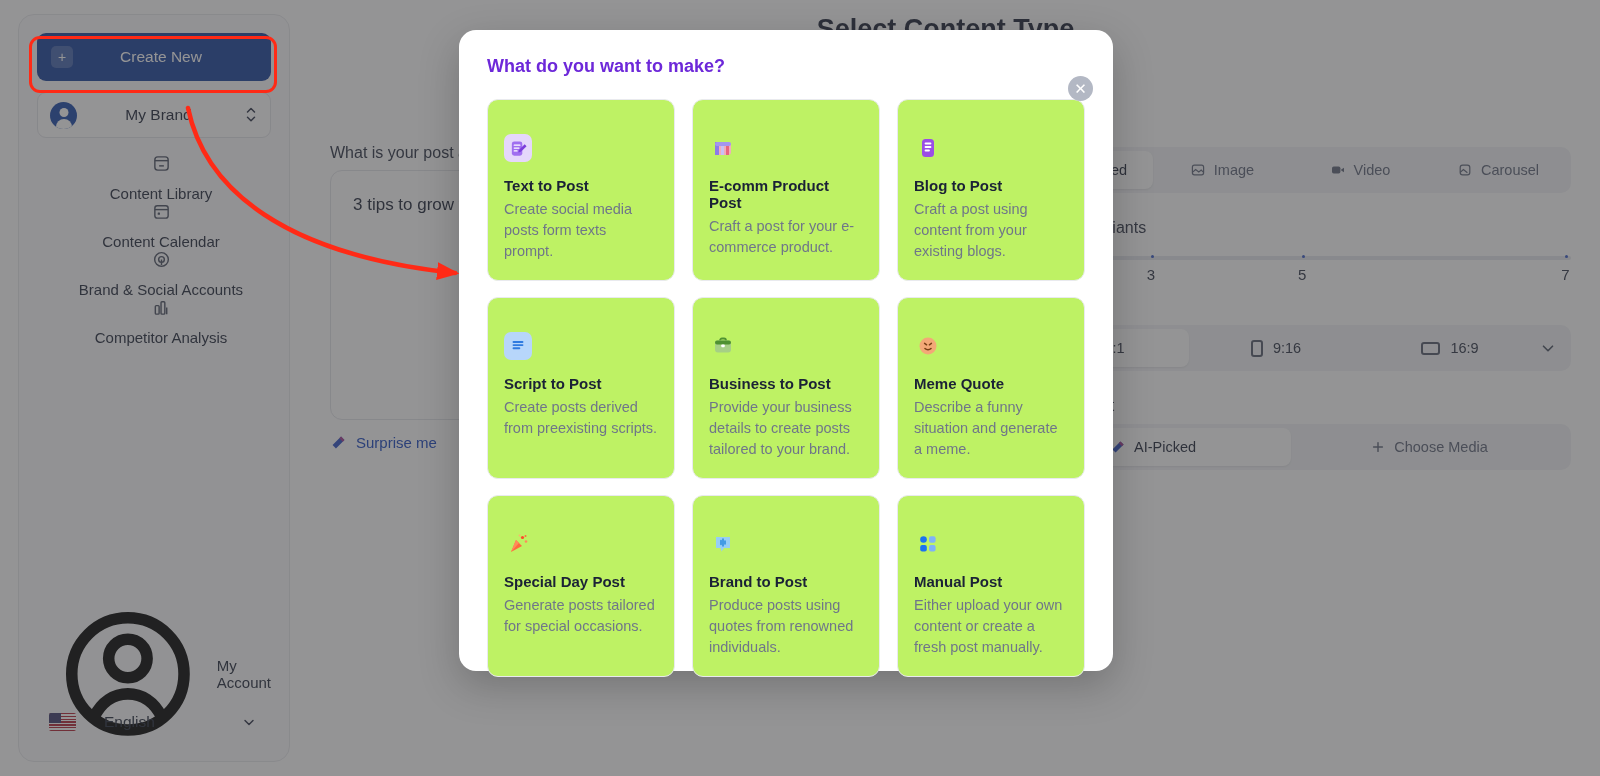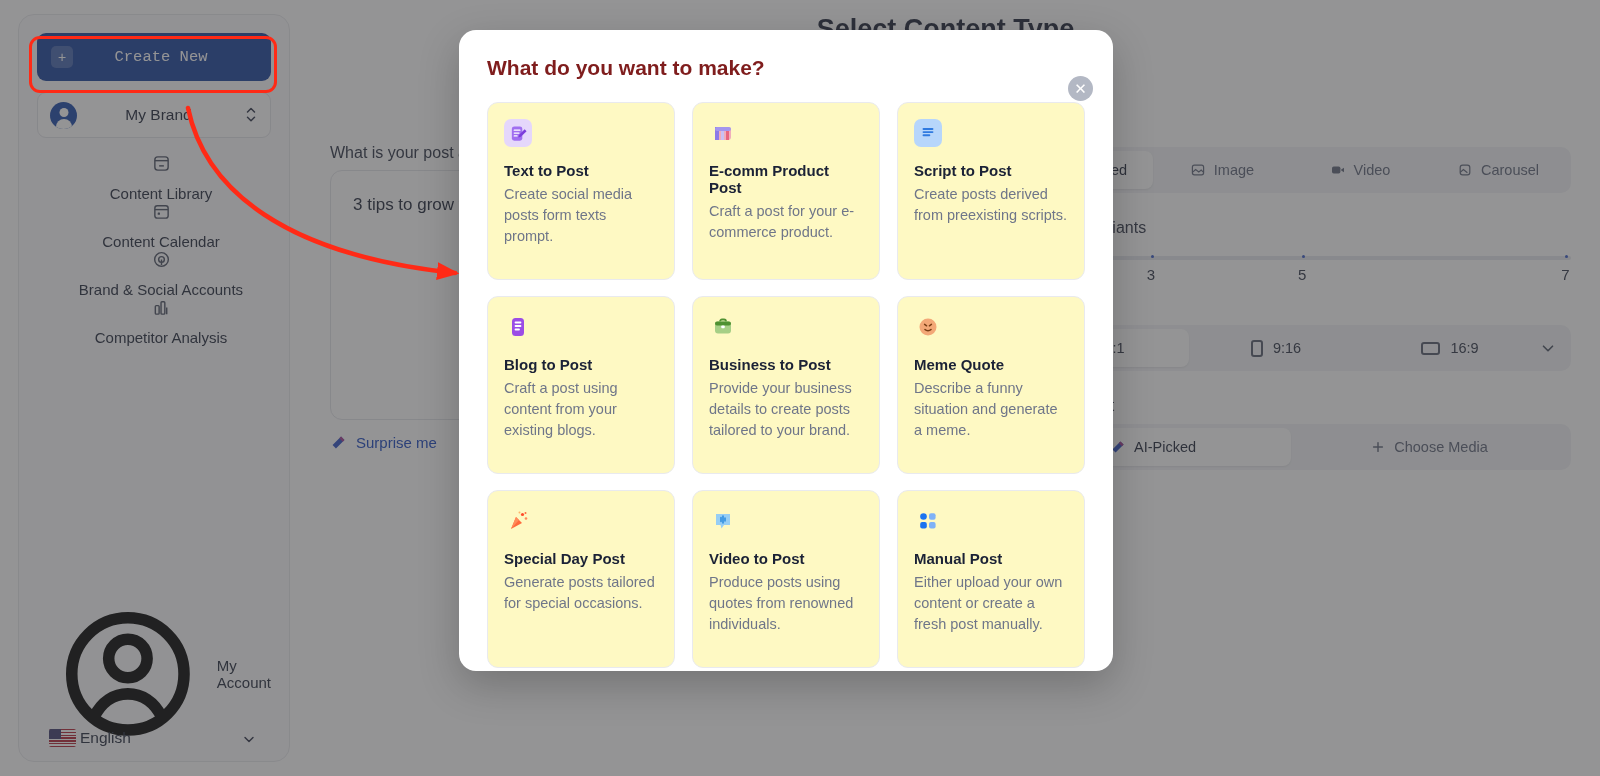--- a/index.html
+++ b/index.html
@@ -34,21 +34,21 @@
   }
   .create-new-btn .plus-box {
     width: 22px; height: 22px; border-radius: 5px;
     background: rgba(255,255,255,0.20);
     display: flex; align-items: center; justify-content: center;
     color: #fff; font-size: 14px; line-height: 1;
     flex: 0 0 auto;
   }
   .create-new-label {
     color: #ffffff; font-size: 15.5px; font-weight: 400;
-    flex: 1; text-align: center; margin-right: 22px; font-family: Liberation Mono, monospace;
+    flex: 1; text-align: center; margin-right: 22px;
   }
   .brand-select {
     margin-top: 11px; height: 46px; width: 100%;
     background: #ffffff;
     border: 1px solid #e3e4e9; border-radius: 9px;
     display: flex; align-items: center; padding: 0 12px;
     cursor: pointer;
   }
   .avatar-circle {
     width: 27px; height: 27px; border-radius: 50%;
@@ -81,21 +81,21 @@
   .nav-item .nav-ico { width: 19px; height: 19px; flex: 0 0 auto; color: #4a5163; }
   .nav-item .nav-label { font-size: 15px; color: #232a3d; }
 
   .sidebar-bottom { position: absolute; left: 18px; right: 18px; bottom: 14px; }
   .acct-item {
     display: flex; align-items: center; gap: 12px;
     height: 46px; padding-left: 14px; cursor: pointer;
   }
   .acct-item .nav-label { font-size: 15px; color: #232a3d; }
   .lang-item {
-    display: flex; align-items: flex-end; gap: 4px;
+    display: flex; align-items: center; gap: 28px;
     height: 50px; padding-left: 12px; cursor: pointer;
   }
   .flag {
     width: 27px; height: 18px; flex: 0 0 auto;
     border-radius: 2px; overflow: hidden; position: relative;
     background: #ffffff;
   }
   .flag .stripes {
     position: absolute; inset: 0;
     background: repeating-linear-gradient(to bottom,
@@ -189,36 +189,36 @@
   .dim-overlay { position: absolute; inset: 0; background: rgba(60,60,62,0.55); }
 
   
   .modal {
     position: absolute; left: 459px; top: 30px;
     width: 654px; height: 641px;
     background: #ffffff; border-radius: 17px;
     box-shadow: 0 14px 40px rgba(0,0,0,0.22);
     padding: 26px 28px;
   }
-  .modal-title { font-size: 21px; font-weight: 700; color: #7f1d1d; }
+  .modal-title { font-size: 18px; font-weight: 700; color: #6d28d9; }
   .modal-close {
     position: absolute; right: 20px; top: 46px;
     width: 25px; height: 25px; border-radius: 50%;
     background: #b3b8c4; color: #ffffff;
     display: flex; align-items: center; justify-content: center;
     font-size: 15px; line-height: 1; cursor: pointer;
   }
   .card-grid {
     margin-top: 22px;
     display: grid; grid-template-columns: repeat(3, 1fr);
     gap: 16px 17px;
   }
   .opt-card {
     border: 1px solid #e9eaee; border-radius: 11px;
-    background: #fef9c3; padding: 16px 16px 18px 16px;
+    background: #bef264; padding: 34px 16px 18px 16px;
     min-height: 178px; cursor: pointer;
   }
   .opt-icon {
     width: 28px; height: 28px; border-radius: 7px;
     display: flex; align-items: center; justify-content: center;
     margin-bottom: 15px;
   }
   .opt-title { font-size: 15px; font-weight: 700; color: #1b2236; margin-bottom: 5px; }
   .opt-desc { font-size: 14.5px; color: #6f7689; line-height: 1.45; }
 
@@ -450,38 +450,38 @@
             <rect x="9" y="5" width="3" height="13" fill="#c9c0f4"></rect>
             <rect x="14" y="5" width="3" height="13" fill="#e8657f"></rect>
             <rect x="3" y="5" width="16" height="4" rx="2" fill="#a496ee"></rect>
           </svg>
         </span>
         <div class="opt-title">E-comm Product Post</div>
         <div class="opt-desc">Craft a post for your e-commerce product.</div>
       </div>
 
       <div class="opt-card">
+        <span class="opt-icon">
+          <svg width="20" height="22" viewBox="0 0 20 22">
+            <rect x="4" y="2" width="12" height="18" rx="3.5" fill="#9b4de6"></rect>
+            <path d="M7.5 6.5h5M7.5 10h5M7.5 13.5h3.5" stroke="#fff" stroke-width="1.8" stroke-linecap="round"></path>
+          </svg>
+        </span>
+        <div class="opt-title">Blog to Post</div>
+        <div class="opt-desc">Craft a post using content from your existing blogs.</div>
+      </div>
+
+      <div class="opt-card">
         <span class="opt-icon" style="background:#b7d6fb">
           <svg width="18" height="18" viewBox="0 0 20 20">
             <path d="M5 5.5h10M5 9h10M5 12.5h6.5" stroke="#2f7ae0" stroke-width="2.1" stroke-linecap="round"></path>
           </svg>
         </span>
         <div class="opt-title">Script to Post</div>
         <div class="opt-desc">Create posts derived from preexisting scripts.</div>
-      </div>
-
-      <div class="opt-card">
-        <span class="opt-icon">
-          <svg width="20" height="22" viewBox="0 0 20 22">
-            <rect x="4" y="2" width="12" height="18" rx="3.5" fill="#9b4de6"></rect>
-            <path d="M7.5 6.5h5M7.5 10h5M7.5 13.5h3.5" stroke="#fff" stroke-width="1.8" stroke-linecap="round"></path>
-          </svg>
-        </span>
-        <div class="opt-title">Blog to Post</div>
-        <div class="opt-desc">Craft a post using content from your existing blogs.</div>
       </div>
 
       <div class="opt-card">
         <span class="opt-icon">
           <svg width="22" height="22" viewBox="0 0 22 22">
             <path d="M8 5.5a2 2 0 012-2h2a2 2 0 012 2" stroke="#4f9132" stroke-width="1.8" fill="none"></path>
             <rect x="3" y="5.5" width="16" height="12" rx="3" fill="#a6cf86"></rect>
             <rect x="3" y="5.5" width="16" height="4" rx="2" fill="#4f9132"></rect>
             <rect x="9.3" y="9.6" width="3.4" height="2.6" rx="0.7" fill="#fff"></rect>
           </svg>
@@ -518,21 +518,21 @@
       </div>
 
       <div class="opt-card">
         <span class="opt-icon">
           <svg width="22" height="23" viewBox="0 0 22 23">
             <path d="M4 4h14v11H12l-2.5 3.5L8.5 15H4z" fill="#96cef5" rx="3"></path>
             <rect x="4" y="4" width="14" height="11" rx="3.2" fill="#96cef5"></rect>
             <path d="M9 7.5v4M11 6v7M13 8v3" stroke="#2f8fe0" stroke-width="1.6" stroke-linecap="round"></path>
           </svg>
         </span>
-        <div class="opt-title">Video to Post</div>
+        <div class="opt-title">Brand to Post</div>
         <div class="opt-desc">Produce posts using quotes from renowned individuals.</div>
       </div>
 
       <div class="opt-card">
         <span class="opt-icon">
           <svg width="20" height="20" viewBox="0 0 20 20">
             <circle cx="5.5" cy="5.5" r="3.3" fill="#1a73f0"></circle>
             <rect x="11" y="2.2" width="6.6" height="6.6" rx="2" fill="#7fb2f7"></rect>
             <rect x="2.2" y="11" width="6.6" height="6.6" rx="2" fill="#1a73f0"></rect>
             <rect x="11" y="11" width="6.6" height="6.6" rx="2" fill="#7fb2f7"></rect>

